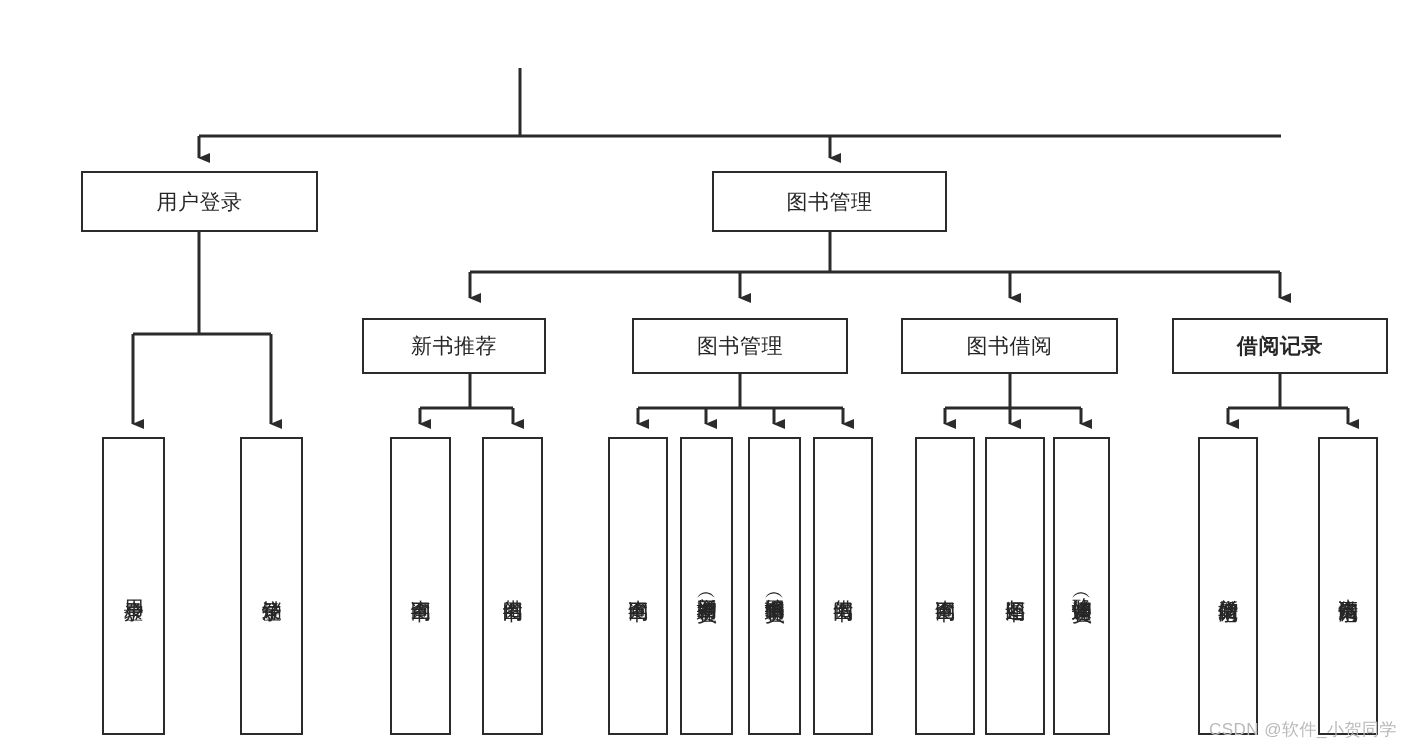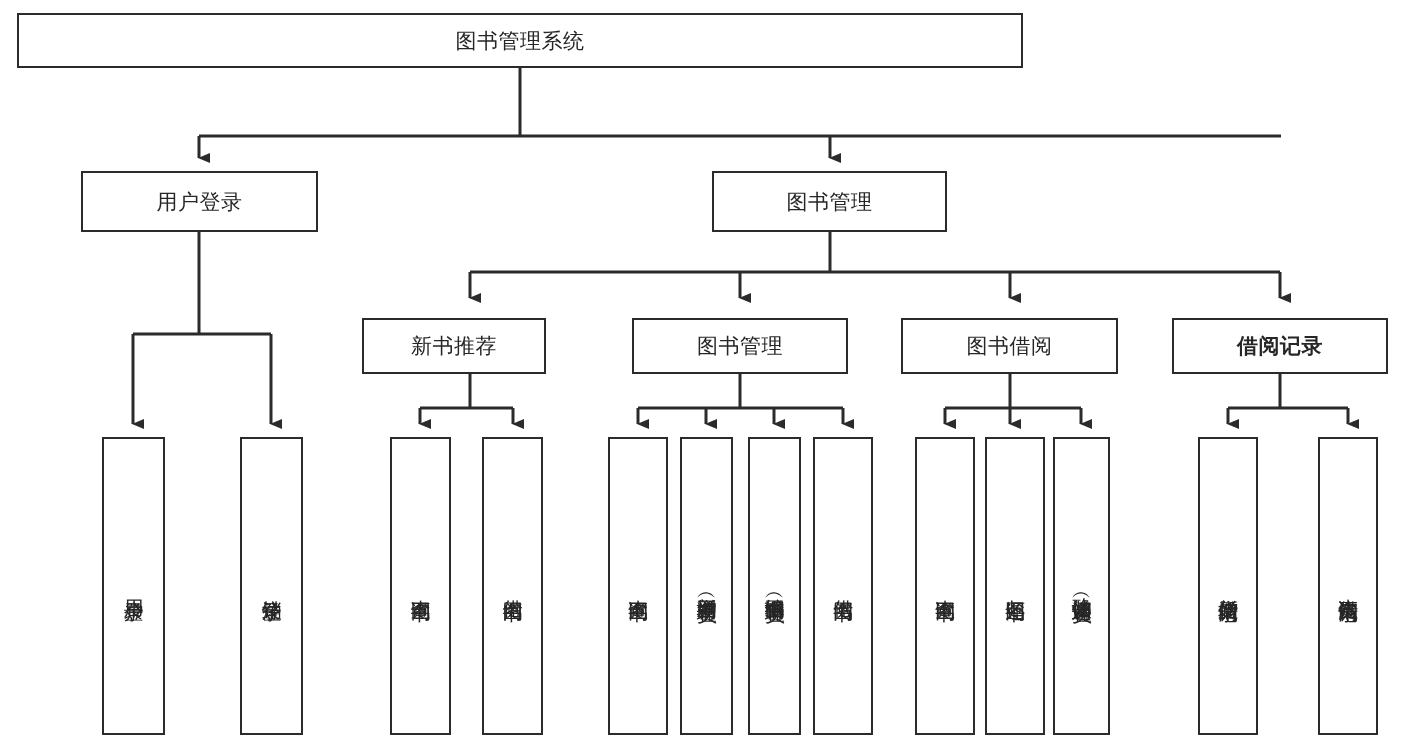--- a/index.html
+++ b/index.html
@@ -111,23 +111,20 @@
       <path d="M1010,408 L1010,424" marker-end="url(#arw)"></path>
       <path d="M1081,408 L1081,424" marker-end="url(#arw)"></path>
 
       <path d="M1280,374 L1280,408"></path>
       <path d="M1228,408 L1348,408"></path>
       <path d="M1228,408 L1228,424" marker-end="url(#arw)"></path>
       <path d="M1348,408 L1348,424" marker-end="url(#arw)"></path>
     </g>
   </svg>
 
-  <div class="node horiz" style="left:17px; top:13px; width:1006px; height:55px;">
-    <span>图书管理系统</span>
-  </div>
 
   <div class="node horiz" style="left:81px; top:171px; width:237px; height:61px;">
     <span>用户登录</span>
   </div>
   <div class="node horiz" style="left:712px; top:171px; width:235px; height:61px;">
     <span>图书管理</span>
   </div>
 
   <div class="node horiz" style="left:362px; top:318px; width:184px; height:56px;text-align:center;">
     <span>新书推荐</span>
@@ -179,13 +176,14 @@
     <span class="vtext">确认归还（管理员）</span>
   </div>
 
   <div class="node vert" style="left:1198px; top:437px; width:60px; height:298px;">
     <span class="vtext">新增借阅记录</span>
   </div>
   <div class="node vert" style="left:1318px; top:437px; width:60px; height:298px;">
     <span class="vtext">查询借阅记录</span>
   </div>
 
+  <div id="watermark">CSDN @软件_小贺同学</div>
 </div>
 
 </body></html>

